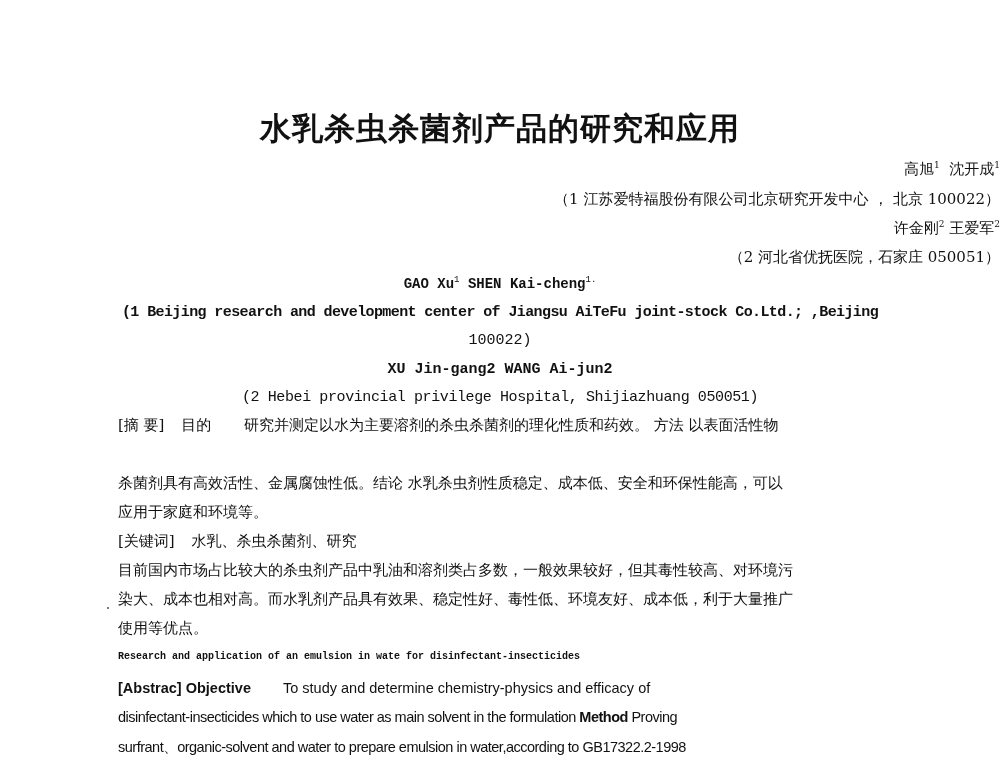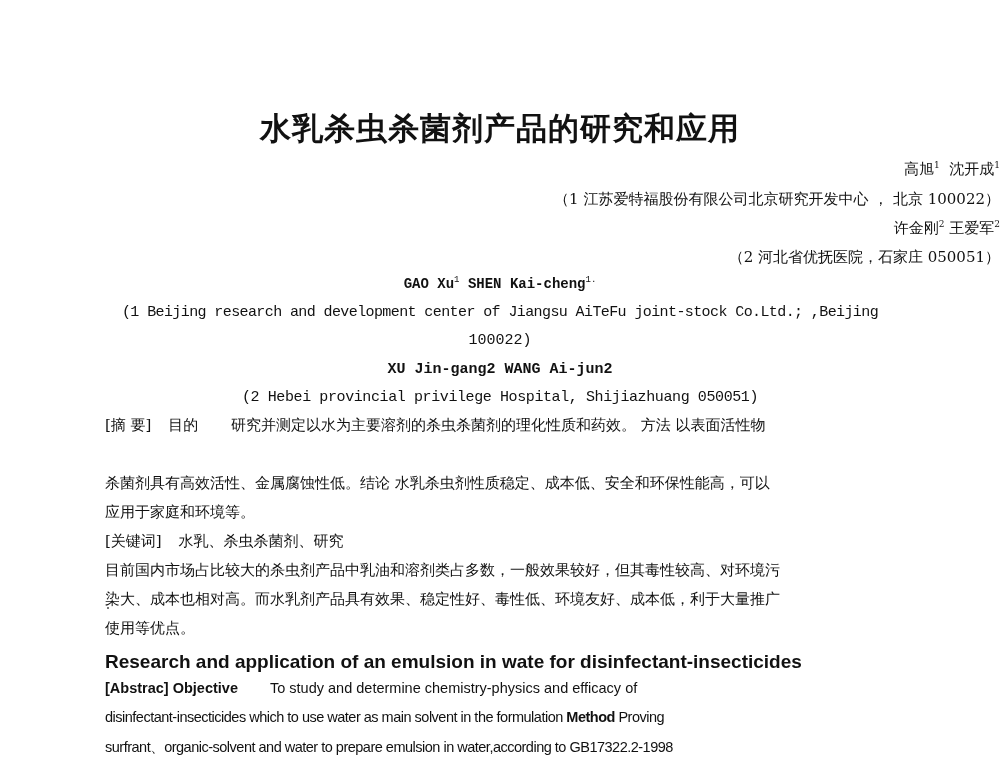--- a/index.html
+++ b/index.html
@@ -11,29 +11,29 @@
   .page { position: absolute; left: 0; top: 0; width: 1000px; height: 760px; }
   .center { position: absolute; left: 0; width: 1000px; text-align: center; white-space: nowrap; }
   .title { top: 108px; font-size: 31px; font-weight: bold; letter-spacing: 1px;
            font-family: "DejaVu Sans", "Liberation Sans", sans-serif; }
   .cn { font-size: 15px; text-align: right; }
   .authors-cn-1 { top: 160px; }
   .affil-cn-1 { top: 190px; }
   .authors-cn-2 { top: 219px; }
   .affil-cn-2 { top: 248px; }
   .authors-en-1 { top: 276px; font-size: 14px; font-family: "Liberation Mono", "DejaVu Sans Mono", monospace; }
-  .affil-en-1 { top: 304px; font-size: 15px; font-weight: normal; font-family: "Liberation Mono", "DejaVu Sans Mono", monospace; letter-spacing: -0.6px; }
+  .affil-en-1 { top: 304px; font-size: 15px; font-weight: bold; font-family: "Liberation Mono", "DejaVu Sans Mono", monospace; letter-spacing: -0.6px; }
   .affil-en-1b { top: 332px; font-size: 15px; font-weight: normal; font-family: "Liberation Mono", "DejaVu Sans Mono", monospace; }
   .authors-en-2 { top: 361px; font-size: 15px; font-weight: bold; font-family: "Liberation Mono", "DejaVu Sans Mono", monospace; }
   .affil-en-2 { top: 389px; font-size: 15px; font-family: "Liberation Mono", "DejaVu Sans Mono", monospace; letter-spacing: -0.4px; }
   b.bold { font-weight: bold; }
   sup { font-size: 9px; vertical-align: super; line-height: 0; }
-  .line { position: absolute; left: 105px; width: 790px; white-space: nowrap; font-size: 15px; }
+  .line { position: absolute; left: 118px; width: 790px; white-space: nowrap; font-size: 15px; }
   .mono { font-family: Liberation Sans, sans-serif; font-size: 14.5px; }
-  .monob { font-family: Liberation Sans, sans-serif; font-weight: bold; font-size: 19px; }
+  .monob { font-family: Liberation Mono, monospace; font-weight: bold; font-size: 10px; }
   .gap { display: inline-block; width: 28px; }
   .gap-s { display: inline-block; width: 12px; }
   .margin-dot { position: absolute; left: 107px; top: 607px; width: 2px; height: 2px; background: #777; }
 </style>
 </head>
 <body>
 
 <div class="page">
 
   <div class="center title">水乳杀虫杀菌剂产品的研究和应用</div>

